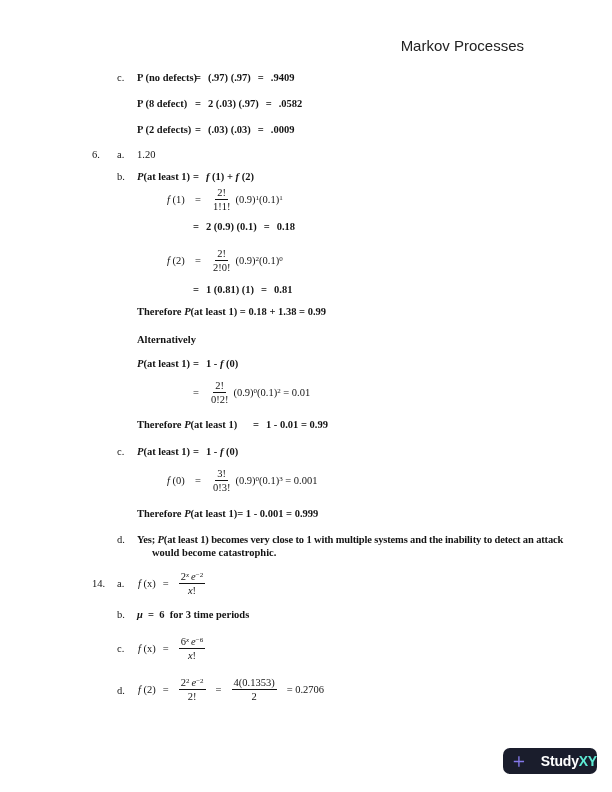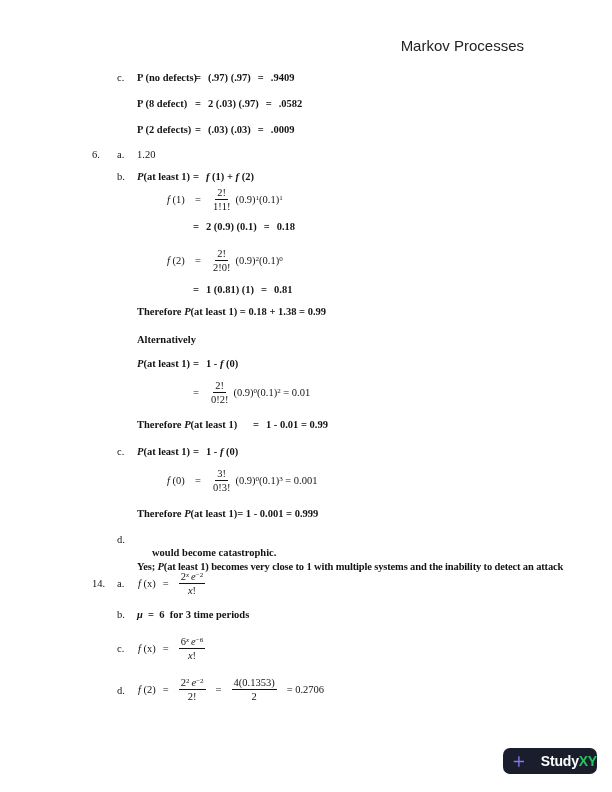--- a/index.html
+++ b/index.html
@@ -27,21 +27,21 @@
   .gapL { margin-left:2px; }
   .header { position:absolute; top:37px; right:88px; font-family:Liberation Sans, sans-serif; font-size:15px; color:#222; }
   .dline1 { letter-spacing:-0.15px; }
   .badge {
     position:absolute; left:503px; top:748px; width:94px; height:26px;
     background:#1a1d2c; border-radius:7px; display:flex; align-items:center;
     padding-left:10px; box-sizing:border-box;
     font-family:"Liberation Sans", sans-serif; font-weight:700; font-size:14px;
   }
   .badge .study { color:#ffffff; margin-left:16px; letter-spacing:-0.2px; }
-  .badge .xy { color:#22c55e; letter-spacing:-0.2px; }
+  .badge .xy { color:#5eead4; letter-spacing:-0.2px; }
 </style>
 </head>
 <body>
 
 <div class="page">
 
   <div class="header">Markov Processes</div>
 
   <div class="abs label" style="left:117px; top:71px">c.</div>
 
@@ -155,21 +155,21 @@
     <span class="term"><span>(0.9)</span><sup class="s">0</sup><span>(0.1)</span><sup class="s">3</sup><span> = 0.001</span></span>
   </div>
 
   <div class="abs line" style="left:137px; top:507px">
     <span>Therefore </span>
     <span class="it">P</span>
     <span>(at least 1)= 1 - 0.001 = 0.999</span>
   </div>
 
   <div class="abs label" style="left:117px; top:533px">d.</div>
-  <div class="abs line dline1" style="left:137px; top:560px">
+  <div class="abs line dline1" style="left:137px; top:533px">
     <span>Yes; </span>
     <span class="it">P</span>
     <span>(at least 1) becomes very close to 1 with multiple systems and the inability to detect an attack</span>
   </div>
   <div class="abs line" style="left:152px; top:546px">
     <span>would become catastrophic.</span>
   </div>
 
   <div class="abs label" style="left:92px; top:577px">14.</div>
   <div class="abs label" style="left:117px; top:577px">a.</div>

